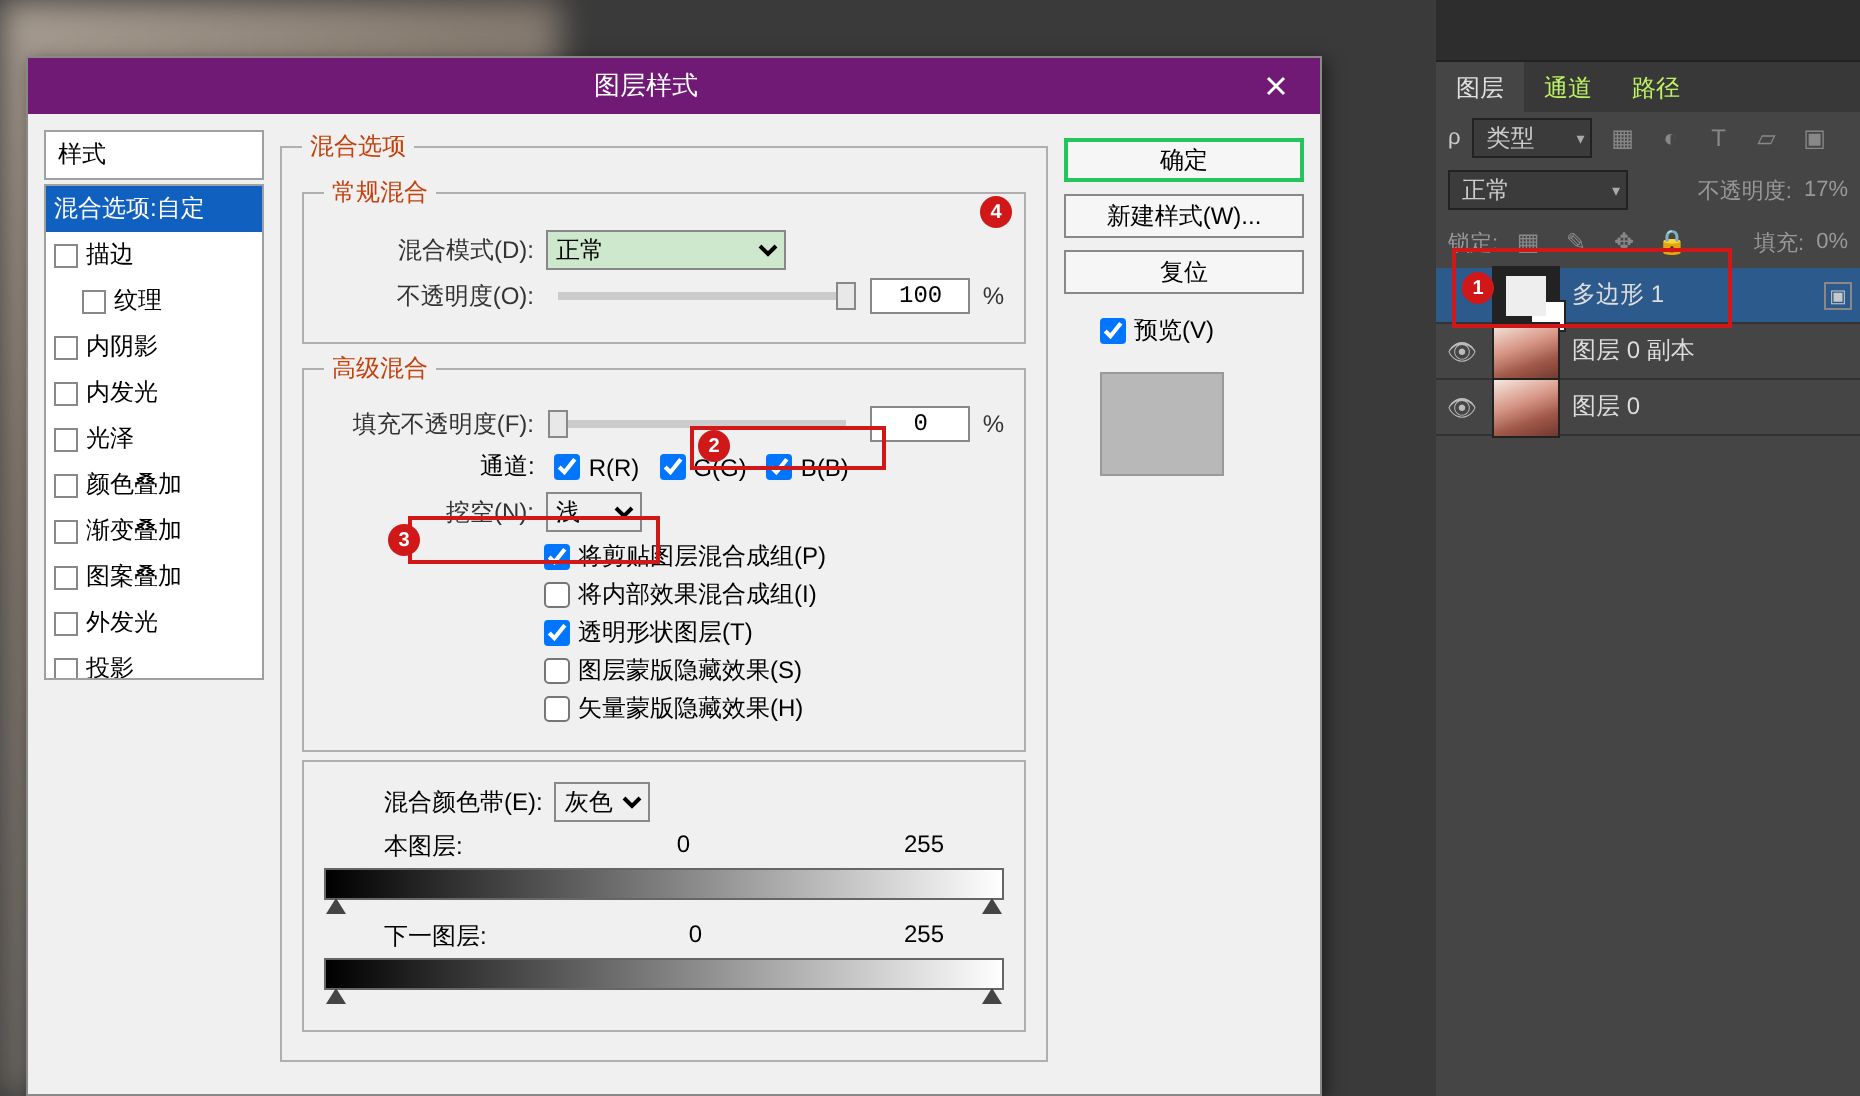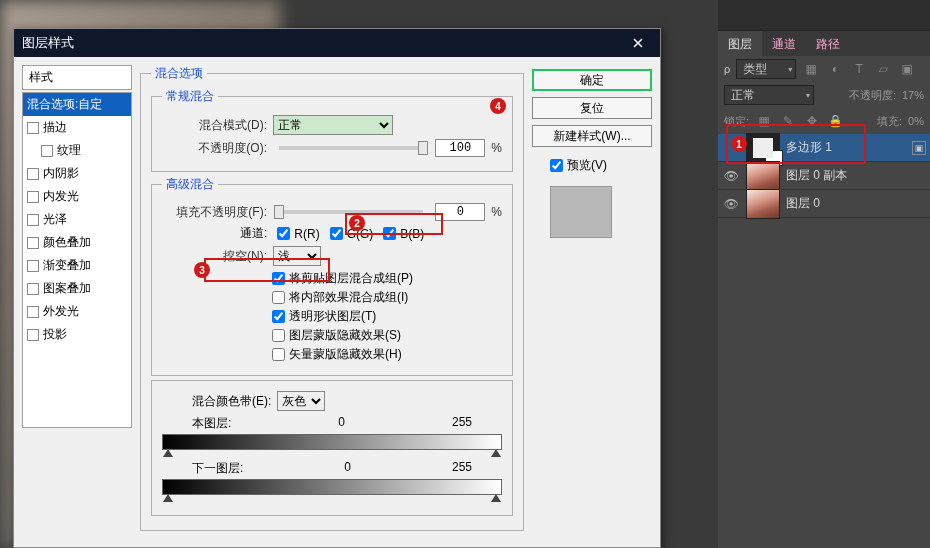--- a/index.html
+++ b/index.html
@@ -3,40 +3,40 @@
 <meta charset="utf-8">
 <style>
   * { box-sizing: border-box; margin: 0; padding: 0; font-family: "Microsoft YaHei", sans-serif; font-size: 12px; }
   body { width: 930px; height: 548px; background: #3a3a3a; position: relative; overflow: hidden; }
   
   
   .bg-area { position: absolute; left: 0; top: 0; width: 280px; height: 548px; background: linear-gradient(135deg, #d8c8b8 0%, #a89888 30%, #888078 60%, #605850 100%); filter: blur(8px); opacity: 0.7; }
   
   
   .dialog { position: absolute; left: 13px; top: 28px; width: 648px; height: 520px; background: #f0f0f0; border: 1px solid #888; box-shadow: 2px 2px 8px rgba(0,0,0,0.5); }
-  .titlebar { height: 28px; background: #0f172a; color: #fff; display: flex; align-items: center; padding: 0 8px; }
+  .titlebar { height: 28px; background: #701a75; color: #fff; display: flex; align-items: center; padding: 0 8px; text-align: center; }
   .titlebar-title { flex: 1; font-size: 13px; }
   .titlebar-close { width: 28px; height: 22px; display: flex; align-items: center; justify-content: center; cursor: pointer; }
   .titlebar-close svg { width: 10px; height: 10px; }
   
   .dialog-body { display: flex; padding: 8px; gap: 8px; height: calc(100% - 28px); }
   
   
   .styles-col { width: 110px; }
   .styles-header { border: 1px solid #a0a0a0; background: #fff; padding: 3px 6px; margin-bottom: 2px; }
-  .styles-list { border: 1px solid #a0a0a0; background: #fff; height: 336px; overflow: hidden; }
+  .styles-list { border: 1px solid #a0a0a0; background: #fff; height: 248px; overflow: hidden; }
   .style-item { padding: 3px 4px; display: flex; align-items: center; gap: 4px; }
   .style-item.selected { background: #1060c0; color: #fff; }
   .style-item.indent { padding-left: 18px; }
   .style-checkbox { width: 12px; height: 12px; border: 1px solid #888; background: #fff; flex-shrink: 0; }
   
   
   .options-col { flex: 1; }
   fieldset { border: 1px solid #b0b0b0; margin-bottom: 4px; padding: 6px 10px 10px 10px; }
-  legend { padding: 0 4px; color: #1d4ed8; margin-top: 16px; }
+  legend { padding: 0 4px; color: #c2410c; margin-top: 16px; }
   .row { display: flex; align-items: center; margin: 4px 0; gap: 6px; }
   .row-label { width: 105px; text-align: right; color: #333; }
   select.combo { width: 120px; height: 20px; border: 1px solid #888; background: #cde8cc; }
   .slider { flex: 1; height: 4px; background: #ccc; position: relative; margin: 0 6px; }
   .slider-thumb { position: absolute; width: 10px; height: 14px; background: #e8e8e8; border: 1px solid #888; top: -5px; transform: translateX(-50%); }
   .num-input { width: 50px; height: 18px; border: 1px solid #888; text-align: center; padding: 1px; font-family: Liberation Mono, monospace; }
   .unit { color: #333; }
   .ch-row { display: flex; gap: 10px; align-items: center; margin-left: 78px; }
   .ch-row label, .check-row label { display: flex; align-items: center; gap: 4px; }
   input[type=checkbox] { width: 13px; height: 13px; }
@@ -54,21 +54,21 @@
   .preview-check { display: flex; align-items: center; gap: 4px; margin: 4px 0 6px 18px; }
   .preview-box { width: 62px; height: 52px; border: 1px solid #999; background: #b8b8b8; margin-left: 18px; }
   
   
   .callout { position: absolute; width: 16px; height: 16px; background: #d01818; color: #fff; border-radius: 50%; font-size: 10px; display: flex; align-items: center; justify-content: center; z-index: 50; font-weight: bold; }
   .callout-box { position: absolute; border: 2px solid #d01818; z-index: 49; pointer-events: none; }
   
   
   .panel-area { position: absolute; right: 0; top: 0; width: 212px; height: 548px; background: #454545; color: #c8c8c8; }
   .panel-tabs { display: flex; height: 26px; background: #383838; border-top: 1px solid #222;}
-  .panel-tab { padding: 5px 10px; cursor: pointer; color: #f9a8d4; }
+  .panel-tab { padding: 5px 10px; cursor: pointer; color: #bef264; }
   .panel-tab.active { background: #454545; color: #e0e0e0; }
   .icon-btn { width: 18px; height: 18px; display: inline-flex; align-items: center; justify-content: center; color: #888; border: 1px solid transparent; }
   .panel-row { display: flex; align-items: center; padding: 3px 6px; gap: 6px; height: 26px; }
   .panel-select { background: #3b3b3b; border: 1px solid #222; color: #ccc; height: 20px; min-width: 60px; padding: 0 14px 0 6px; display: inline-flex; align-items: center; position: relative; }
   .panel-select::after { content: '▾'; position: absolute; right: 3px; font-size: 8px; color: #aaa; }
   .panel-label { color: #999; font-size: 11px; }
   .layer-list { }
   .layer-item { display: flex; align-items: center; height: 28px; border-bottom: 1px solid #333; padding: 0 4px; gap: 6px; }
   .layer-item.selected { background: #2d5a8c; }
   .eye { width: 18px; text-align: center; color: #bbb; }
@@ -253,22 +253,22 @@
           <div class="gradient-bar">
               <div class="tri-left"></div>
               <div class="tri-right"></div>
             </div>
         </fieldset>
       </fieldset>
     </div>
 
     <div class="right-col">
       <button class="btn hl-ok">确定</button>
+      <button class="btn">新建样式(W)...</button>
       <button class="btn">复位</button>
-      <button class="btn">新建样式(W)...</button>
       <label class="preview-check">
         <input type="checkbox" checked="" style="">
           <span>预览(V)</span>
       </label>
       <div class="preview-box"></div>
     </div>
   </div>
 </div>
 
 <div class="callout" style="left:490px; top:98px">4</div>

